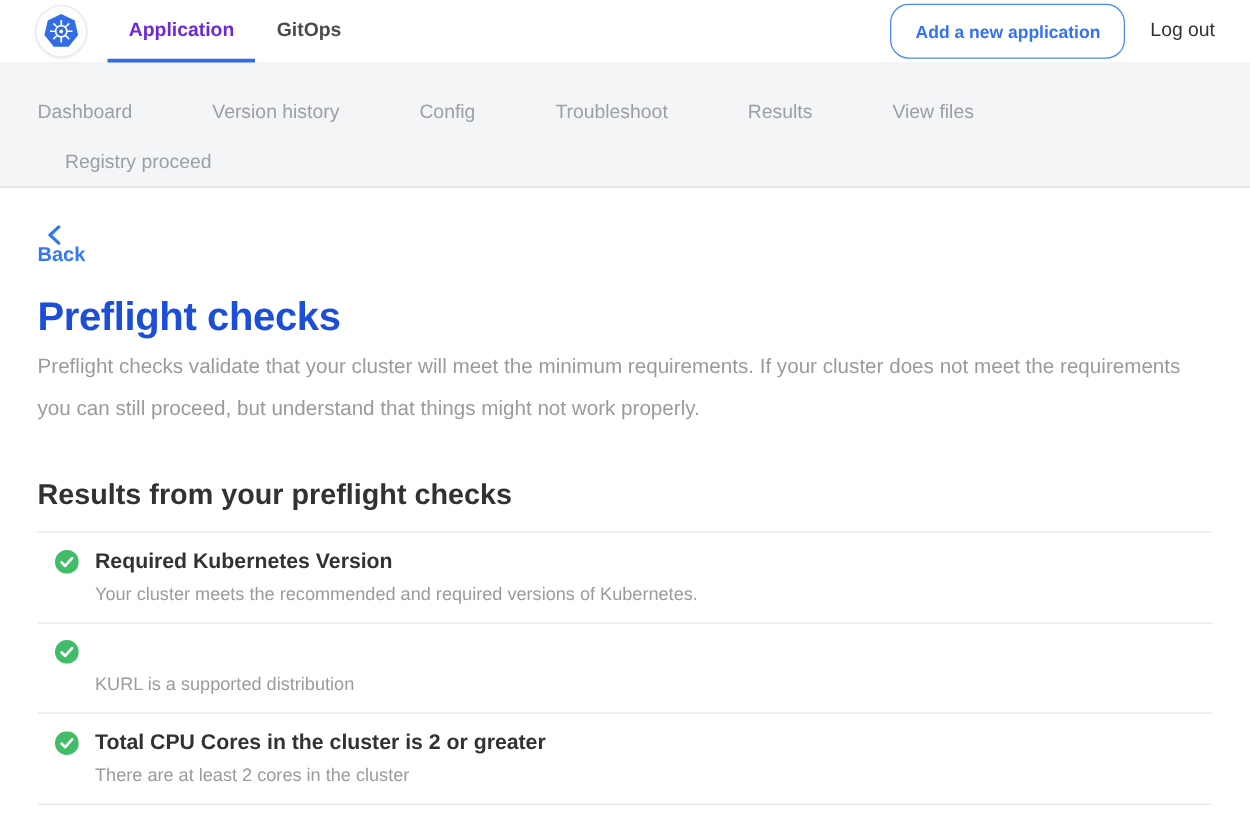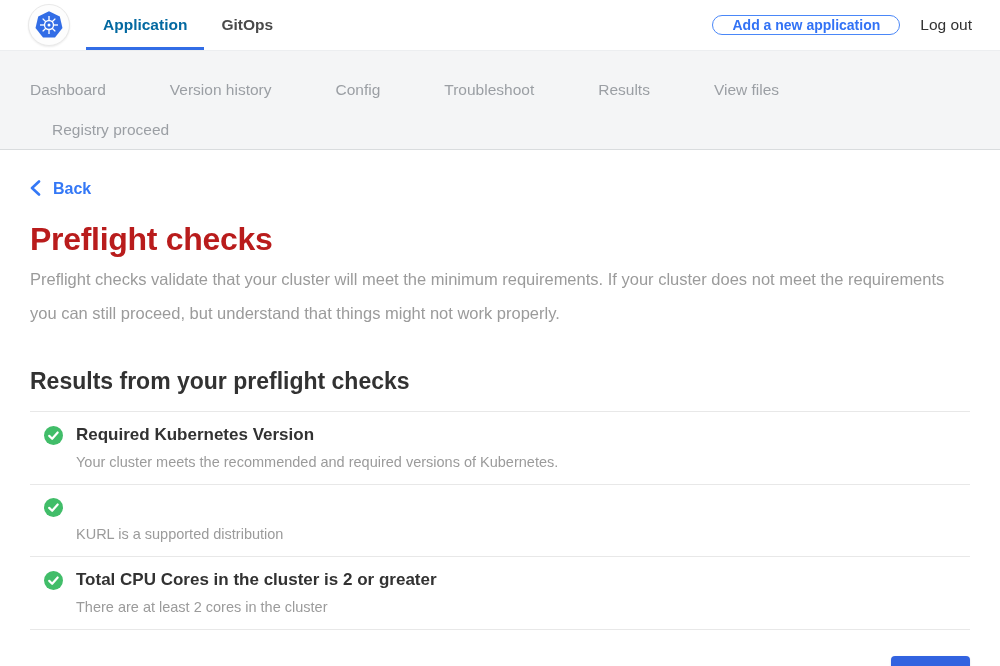--- a/index.html
+++ b/index.html
@@ -34,35 +34,35 @@
   .tab {
     display: flex; align-items: center;
     padding: 0 17px;
     font-size: 15.5px;
     font-weight: 600;
     color: #4a4a4a;
     cursor: pointer;
     border-bottom: 3px solid transparent;
     padding-top: 3px;
   }
-  .tab.active { color: #0369a1; border-bottom-color: #326de6; }
+  .tab.active { color: #6d28d9; border-bottom-color: #326de6; }
 
   .topbar-right {
     margin-left: auto;
     display: flex; align-items: center;
     padding-right: 28px;
   }
   .add-app-btn {
     background: #fff;
     border: 1px solid #4a87f8;
     color: #3272f5;
     font-weight: 700;
     font-size: 14px;
     font-family: inherit;
-    height: 20px;
+    height: 44px;
     padding: 0 19px;
     border-radius: 15px;
     cursor: pointer;
     margin-right: 20px;
   }
   .logout-link {
     font-size: 15.5px;
     color: #323232;
     cursor: pointer;
   }
@@ -81,33 +81,34 @@
     color: #9b9fa4;
     margin-right: 64px;
     cursor: pointer;
     white-space: nowrap;
   }
 
   
   .main { padding: 30px 30px 0 30px; }
 
   .back-link {
-    display: inline-flex; 
+    display: inline-flex; align-items: center;
     color: #3478f6;
     font-size: 16px;
     font-weight: 700;
     cursor: pointer;
+    flex-direction: column;
   }
   .back-chevron { margin-right: 12px; display: inline-flex; }
 
   h1.page-title {
     margin-top: 21px;
     font-size: 32px;
     font-weight: 700;
-    color: #b91c1c;
+    color: #1d4ed8;
     letter-spacing: -0.3px;
   }
   .page-desc {
     margin-top: 4px;
     font-size: 16.5px;
     line-height: 34px;
     color: #9b9b9b;
     max-width: 925px;
   }
 

